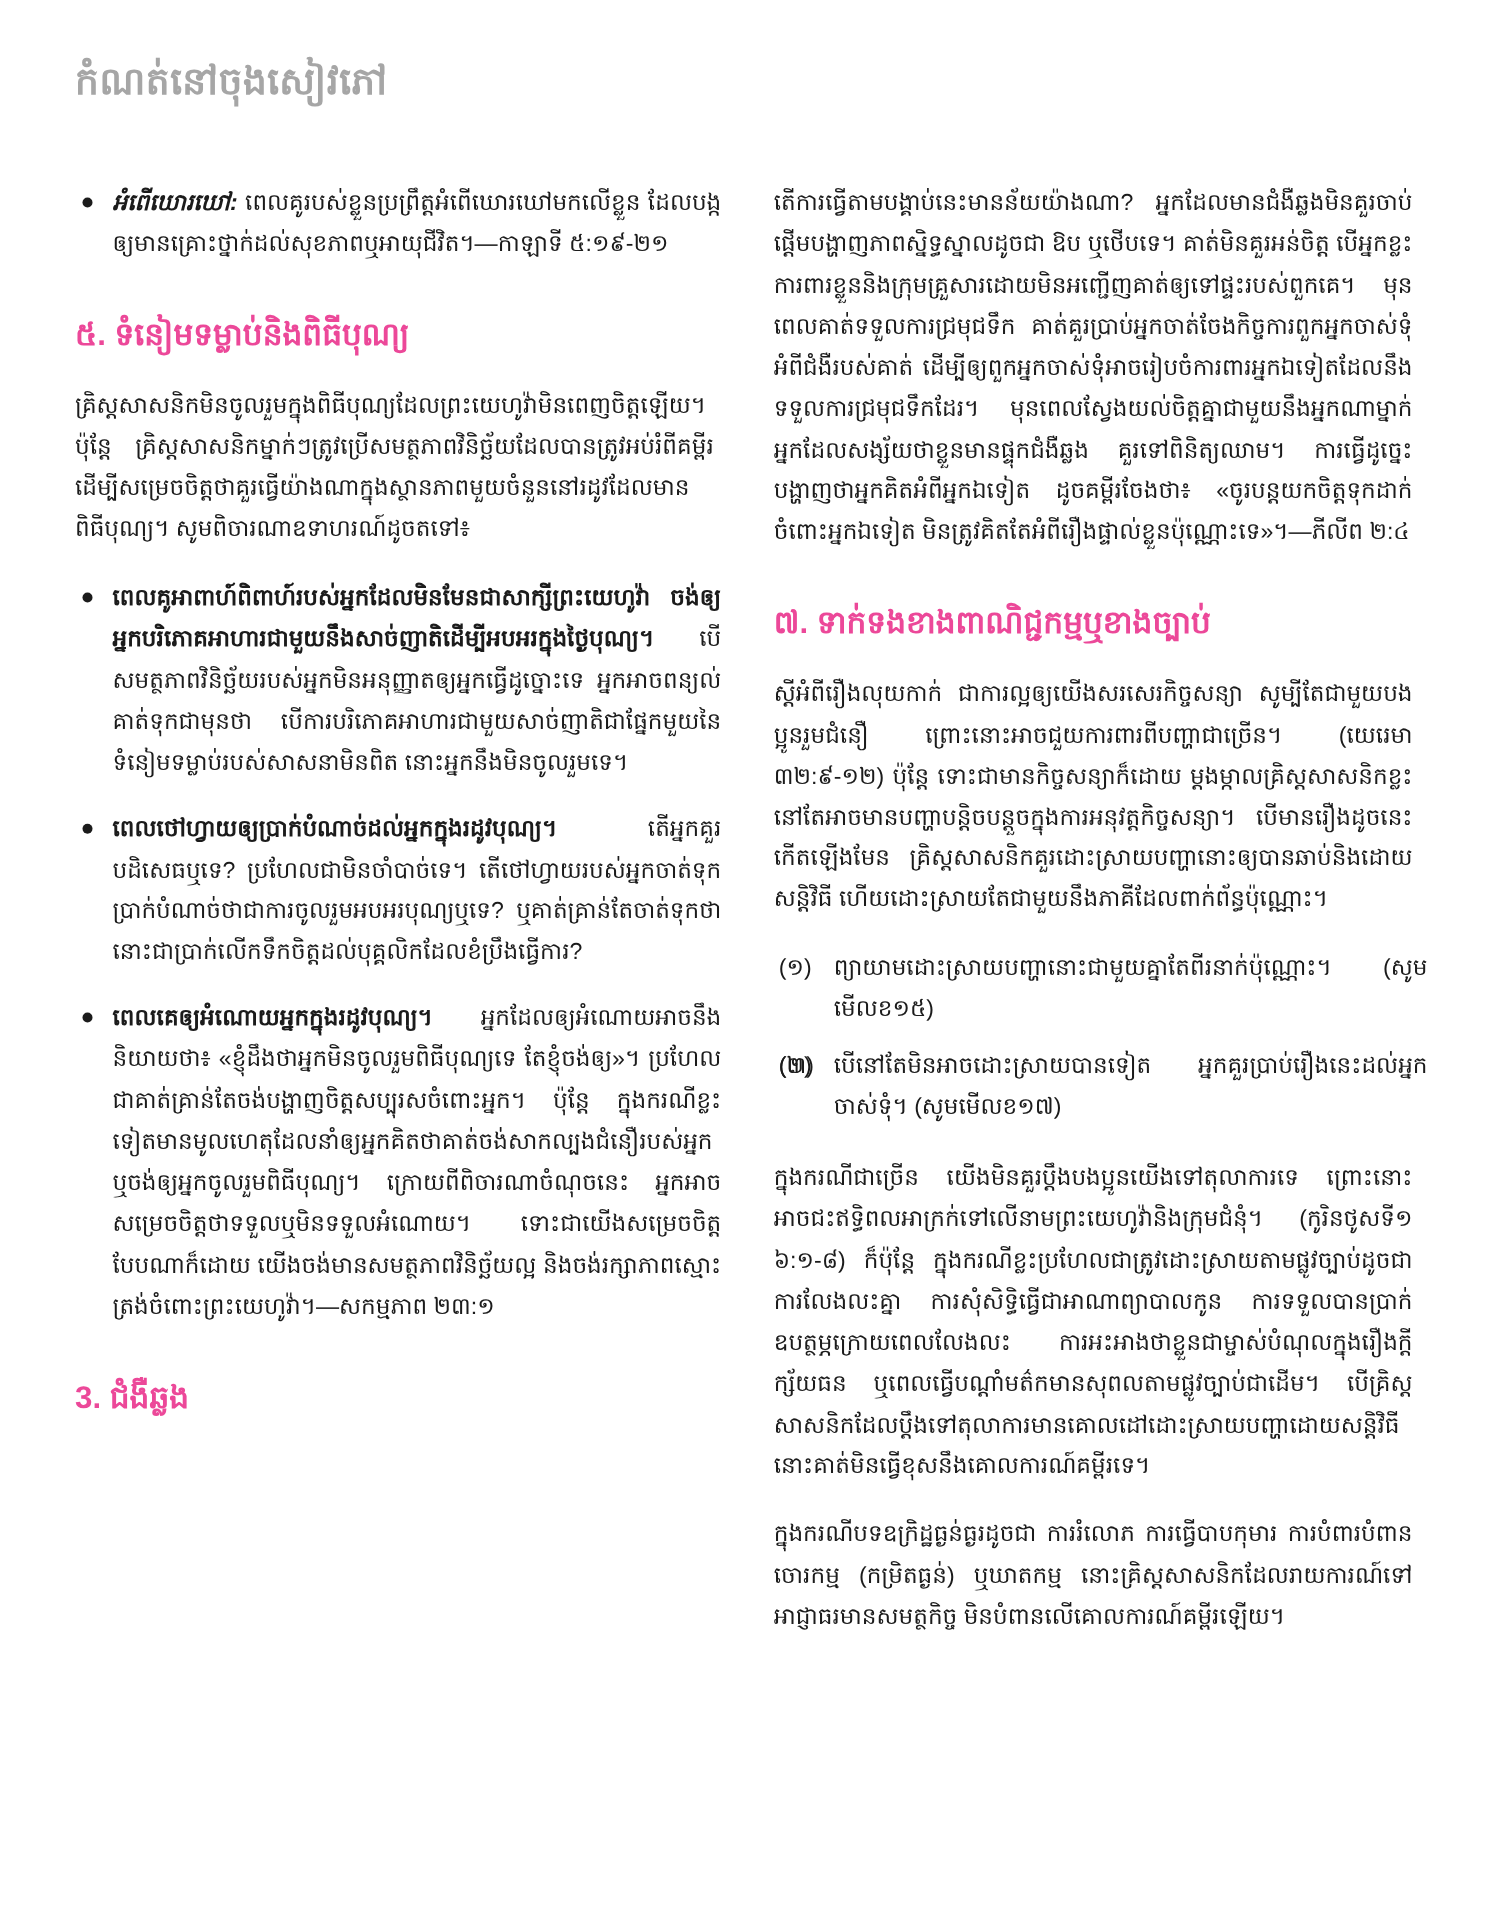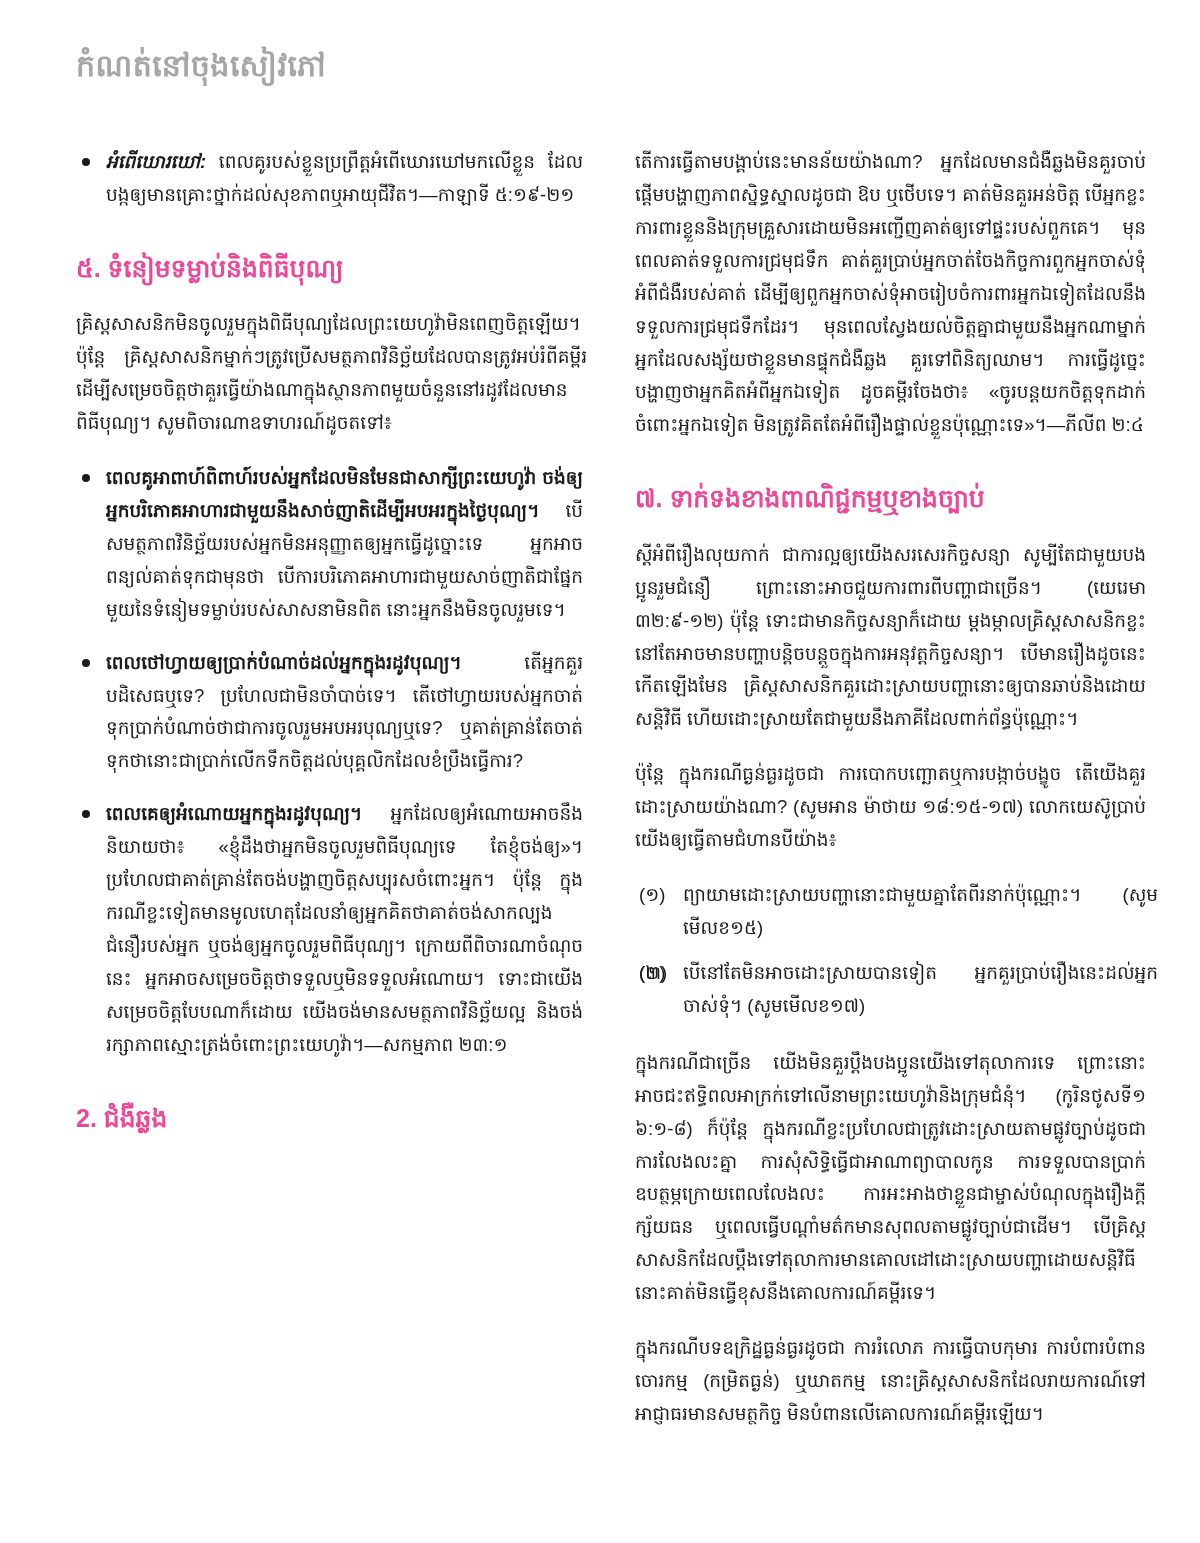--- a/index.html
+++ b/index.html
@@ -8,21 +8,21 @@
     background: #ffffff;
   }
   .page {
     position: relative;
     width: 1200px;
     height: 1543px;
     background: #ffffff;
     font-family: "Liberation Sans", "DejaVu Sans", sans-serif;
     color: #1b1b1b;
     box-sizing: border-box;
-    padding: 48px 58px 0 76px;
+    padding: 48px 58px 0 60px;
     overflow: hidden;
   }
   .page-header {
     font-size: 30px;
     line-height: 1.2;
     font-weight: bold;
     color: #a6a6a6;
     margin: 0 0 62px 0;
     letter-spacing: 0.5px;
   }
@@ -43,21 +43,21 @@
   h2.section-heading {
     font-size: 25px;
     line-height: 1.3;
     font-weight: bold;
     color: #ec4899;
     text-align: left;
     margin: 40px 0 24px 0;
   }
   ul.bullets {
     list-style: none;
-    margin: 0 16px 26px 0;
+    margin: 0 6px 26px 0;
     padding: 0;
   }
   ul.bullets li {
     position: relative;
     padding-left: 30px;
     margin: 0 0 20px 0;
   }
   ul.bullets li .dot {
     position: absolute;
     left: 6px;
@@ -124,34 +124,33 @@
           <span class="lead-bold">ពេលថៅហ្វាយឲ្យប្រាក់បំណាច់ដល់អ្នកក្នុងរដូវបុណ្យ។ </span>
           <span>តើអ្នកគួរបដិសេធឬទេ? ប្រហែលជាមិនចាំបាច់ទេ។ តើថៅហ្វាយរបស់អ្នកចាត់ទុកប្រាក់បំណាច់ថាជាការចូលរួមអបអរបុណ្យឬទេ? ឬគាត់គ្រាន់តែចាត់ទុកថានោះជាប្រាក់លើកទឹកចិត្តដល់បុគ្គលិកដែលខំប្រឹងធ្វើការ?</span>
         </li>
         <li>
           <span class="dot"></span>
           <span class="lead-bold">ពេលគេឲ្យអំណោយអ្នកក្នុងរដូវបុណ្យ។ </span>
           <span>អ្នកដែលឲ្យអំណោយអាចនឹងនិយាយថា៖ «ខ្ញុំដឹងថាអ្នកមិនចូលរួមពិធីបុណ្យទេ តែខ្ញុំចង់ឲ្យ»។ ប្រហែលជាគាត់គ្រាន់តែចង់បង្ហាញចិត្តសប្បុរសចំពោះអ្នក។ ប៉ុន្តែ ក្នុងករណីខ្លះទៀតមានមូលហេតុដែលនាំឲ្យអ្នកគិតថាគាត់ចង់សាកល្បងជំនឿរបស់អ្នក ឬចង់ឲ្យអ្នកចូលរួមពិធីបុណ្យ។ ក្រោយពីពិចារណាចំណុចនេះ អ្នកអាចសម្រេចចិត្តថាទទួលឬមិនទទួលអំណោយ។ ទោះជាយើងសម្រេចចិត្តបែបណាក៏ដោយ យើងចង់មានសមត្ថភាពវិនិច្ឆ័យល្អ និងចង់រក្សាភាពស្មោះត្រង់ចំពោះព្រះយេហូវ៉ា។—សកម្មភាព ២៣:១</span>
         </li>
       </ul>
 
-      <h2 class="section-heading">2. ជំងឺឆ្លង</h2>
+      <h2 class="section-heading">3. ជំងឺឆ្លង</h2>
 
 
     </div>
 
     <div class="col">
 
       <p class="para">តើការធ្វើតាមបង្គាប់នេះមានន័យយ៉ាងណា? អ្នកដែលមានជំងឺឆ្លងមិនគួរចាប់ផ្ដើមបង្ហាញភាពស្និទ្ធស្នាលដូចជា ឱប ឬថើបទេ។ គាត់មិនគួរអន់ចិត្ត បើអ្នកខ្លះការពារខ្លួននិងក្រុមគ្រួសារដោយមិនអញ្ជើញគាត់ឲ្យទៅផ្ទះរបស់ពួកគេ។ មុនពេលគាត់ទទួលការជ្រមុជទឹក គាត់គួរប្រាប់អ្នកចាត់ចែងកិច្ចការពួកអ្នកចាស់ទុំអំពីជំងឺរបស់គាត់ ដើម្បីឲ្យពួកអ្នកចាស់ទុំអាចរៀបចំការពារអ្នកឯទៀតដែលនឹងទទួលការជ្រមុជទឹកដែរ។ មុនពេលស្វែងយល់ចិត្តគ្នាជាមួយនឹងអ្នកណាម្នាក់ អ្នកដែលសង្ស័យថាខ្លួនមានផ្ទុកជំងឺឆ្លង គួរទៅពិនិត្យឈាម។ ការធ្វើដូច្នេះ បង្ហាញថាអ្នកគិតអំពីអ្នកឯទៀត ដូចគម្ពីរចែងថា៖ «ចូរបន្តយកចិត្តទុកដាក់ចំពោះអ្នកឯទៀត មិនត្រូវគិតតែអំពីរឿងផ្ទាល់ខ្លួនប៉ុណ្ណោះទេ»។—ភីលីព ២:៤</p>
 
       <h2 class="section-heading">៧. ទាក់ទងខាងពាណិជ្ជកម្មឬខាងច្បាប់</h2>
 
       <p class="para">ស្ដីអំពីរឿងលុយកាក់ ជាការល្អឲ្យយើងសរសេរកិច្ចសន្យា សូម្បីតែជាមួយបងប្អូនរួមជំនឿ ព្រោះនោះអាចជួយការពារពីបញ្ហាជាច្រើន។ (យេរេមា ៣២:៩-១២) ប៉ុន្តែ ទោះជាមានកិច្ចសន្យាក៏ដោយ ម្ដងម្កាលគ្រិស្តសាសនិកខ្លះនៅតែអាចមានបញ្ហាបន្ដិចបន្ដួចក្នុងការអនុវត្តកិច្ចសន្យា។ បើមានរឿងដូចនេះកើតឡើងមែន គ្រិស្តសាសនិកគួរដោះស្រាយបញ្ហានោះឲ្យបានឆាប់និងដោយសន្ដិវិធី ហើយដោះស្រាយតែជាមួយនឹងភាគីដែលពាក់ព័ន្ធប៉ុណ្ណោះ។</p>
 
-      <p class="para">ប៉ុន្តែ ក្នុងករណីធ្ងន់ធ្ងរដូចជា ការបោកបញ្ឆោតឬការបង្កាច់បង្ខូច តើយើងគួរដោះស្រាយយ៉ាងណា? (សូមអាន ម៉ាថាយ ១៨:១៥-១៧) លោកយេស៊ូប្រាប់យើងឲ្យធ្វើតាមជំហានបីយ៉ាង៖</p>
 
       <ol class="steps">
         <li>
           <span class="step-num">(១)</span>
           <span>ព្យាយាមដោះស្រាយបញ្ហានោះជាមួយគ្នាតែពីរនាក់ប៉ុណ្ណោះ។ (សូមមើលខ១៥)</span>
         </li>
         <li>
           <span class="step-num">(២)</span>
         </li>
         <li>

